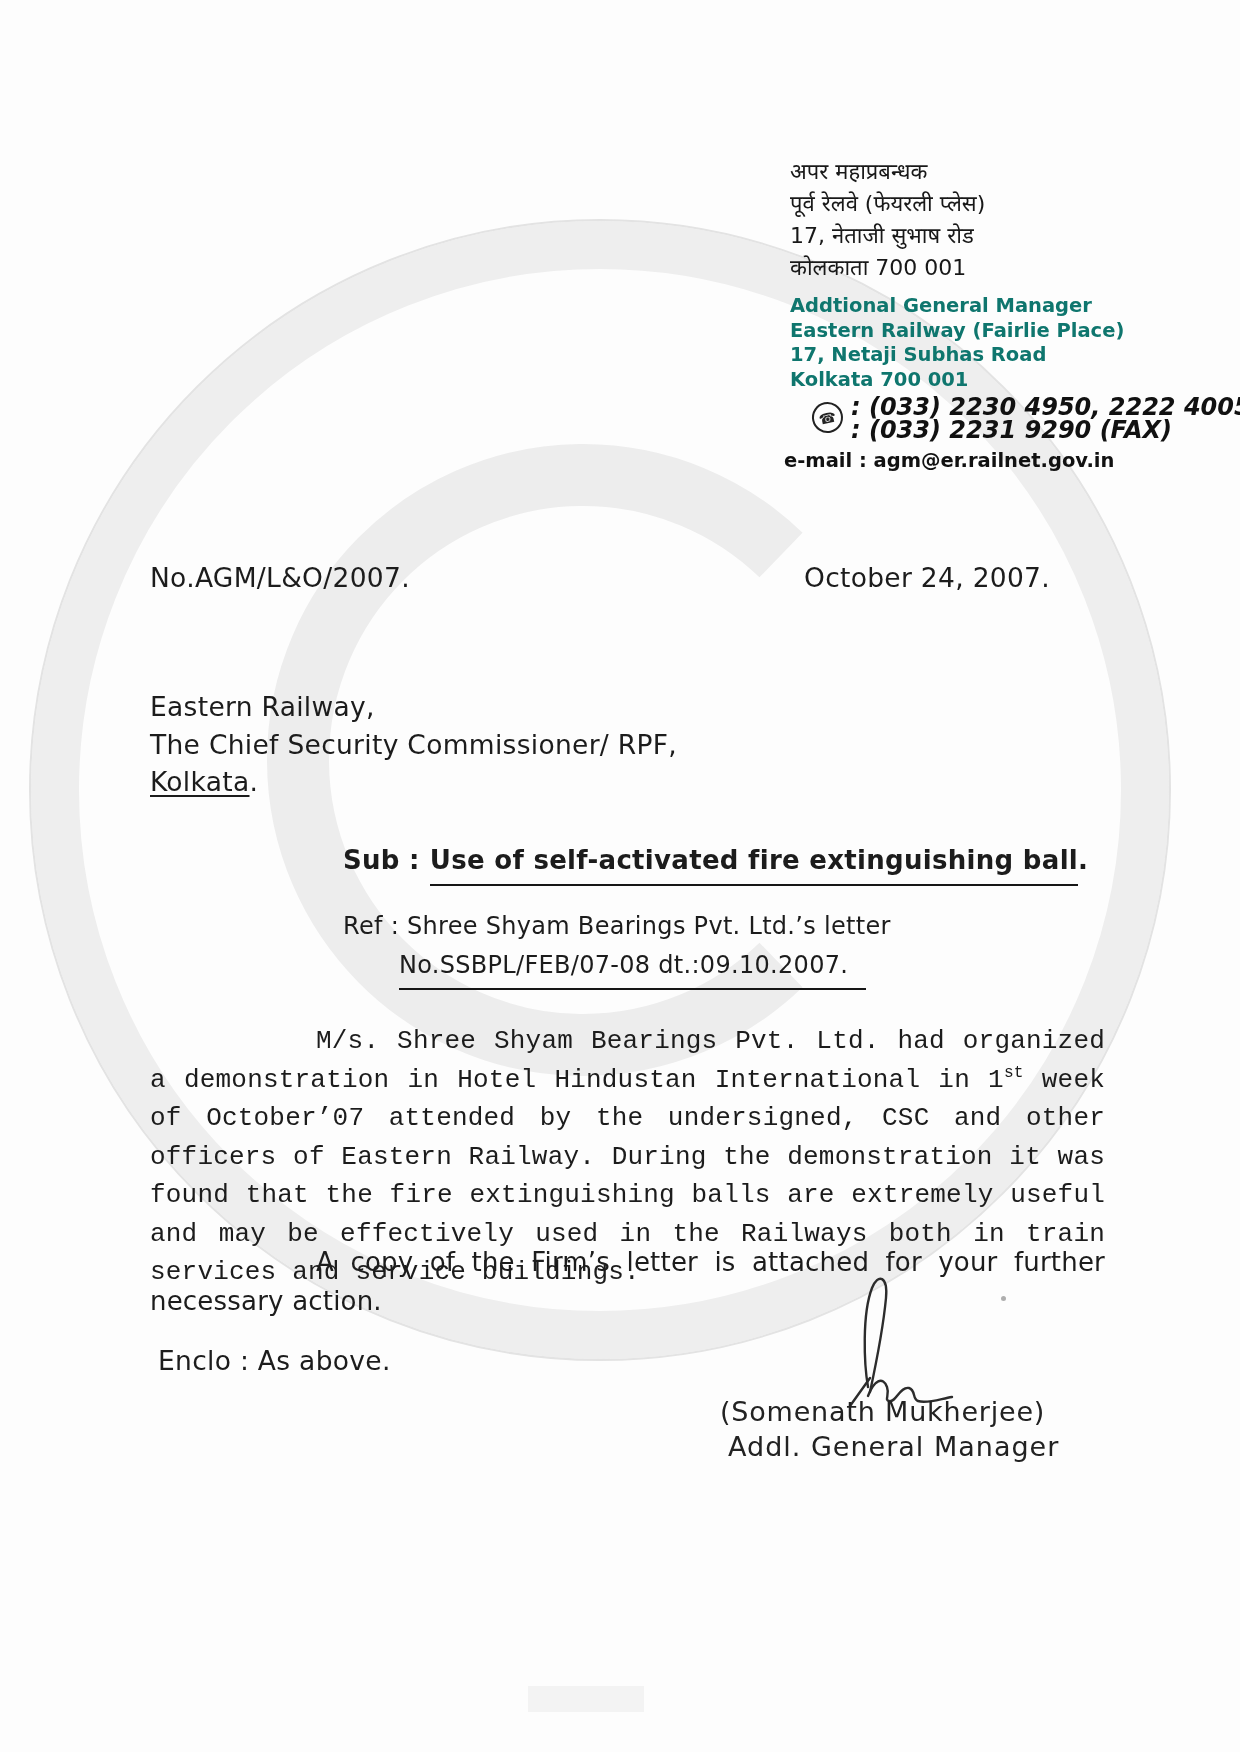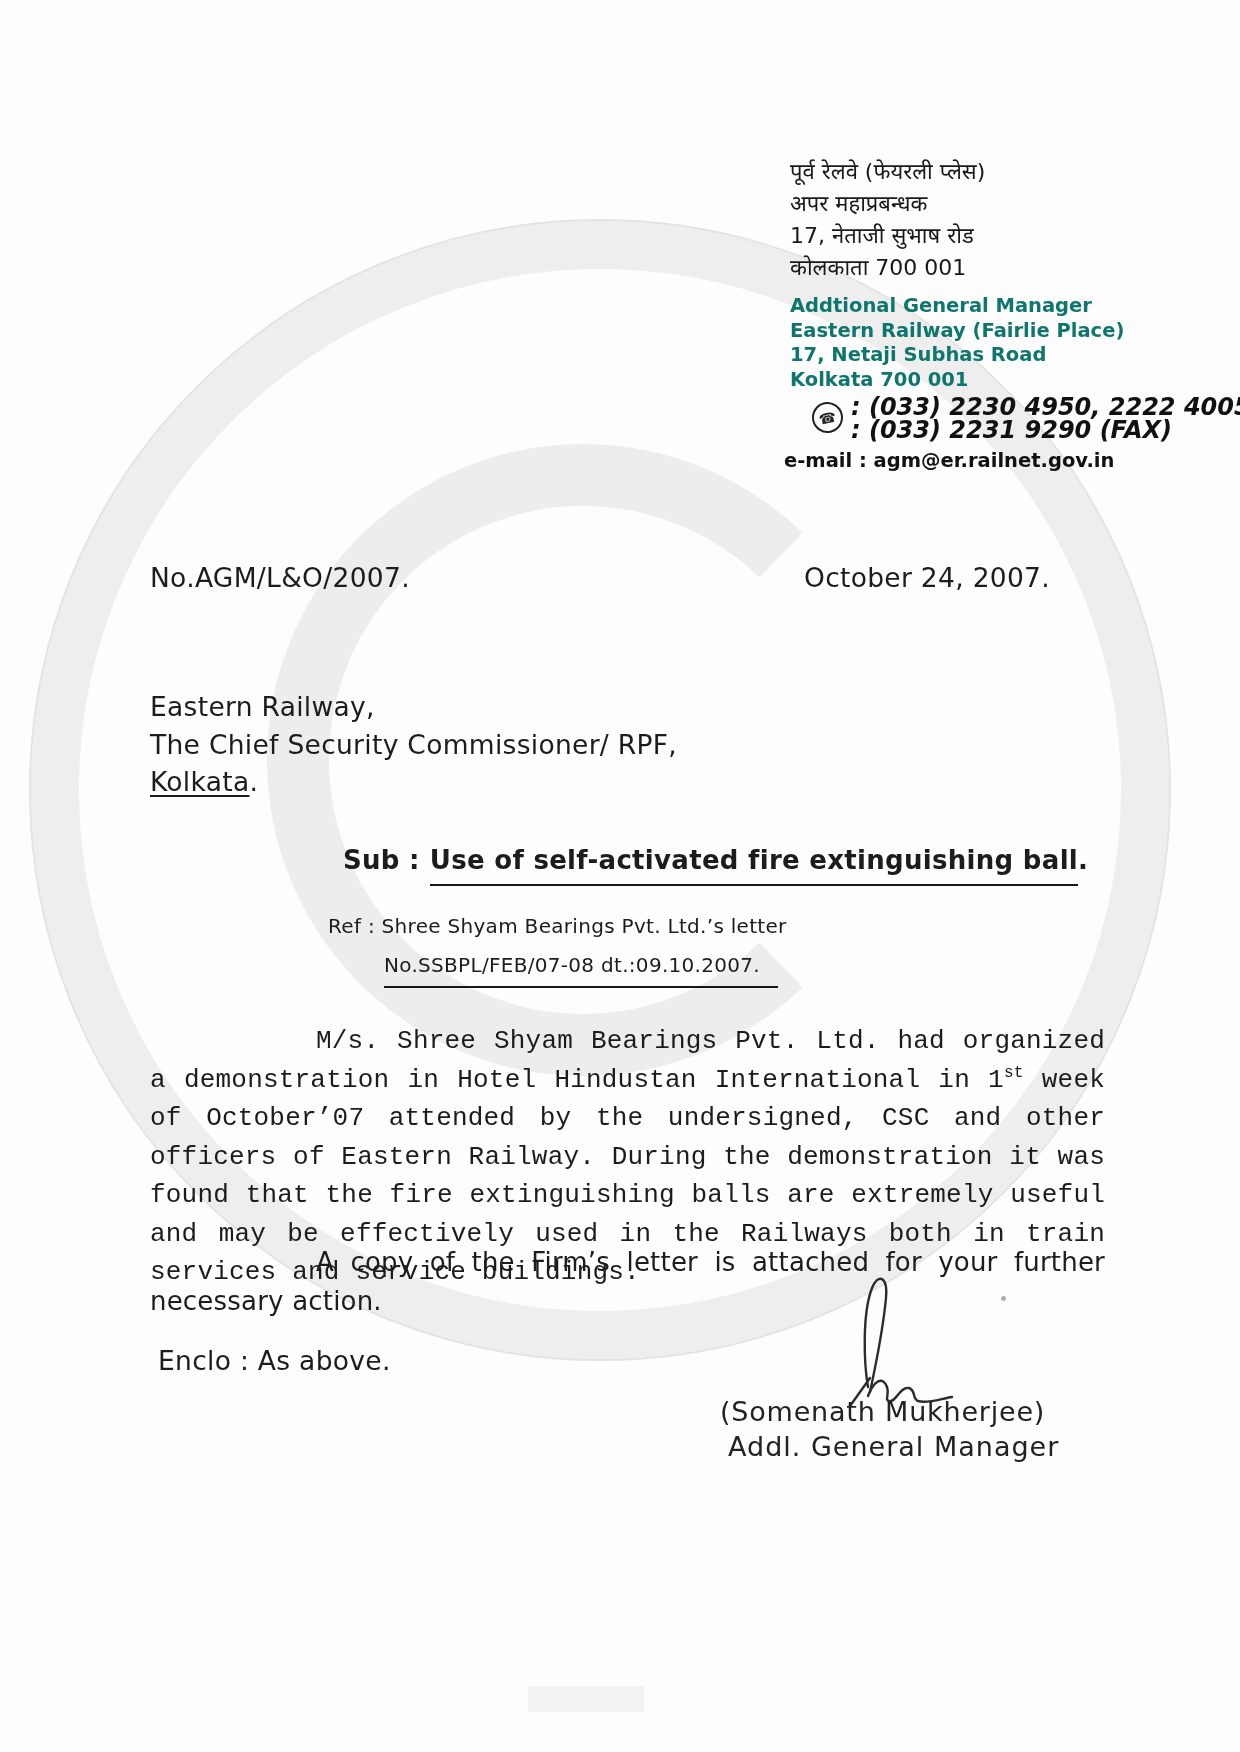--- a/index.html
+++ b/index.html
@@ -30,21 +30,21 @@
   
   .refline{position:absolute;left:150px;top:562px;width:900px;display:flex;justify-content:space-between;font-size:26.5px;letter-spacing:.3px;}
   
   .addressee{position:absolute;left:150px;top:688px;font-size:26.5px;line-height:37.5px;letter-spacing:.3px;}
   .u{text-decoration:underline;text-underline-offset:4px;}
   
   .subject{position:absolute;left:343px;top:845px;font-size:26px;font-weight:bold;letter-spacing:.3px;}
   .subject .label{margin-right:10px;}
   .u2{border-bottom:2.5px solid #161616;padding-bottom:9px;}
   
-  .refblock{position:absolute;left:328px;top:908px;font-size:20px;line-height:37px;letter-spacing:.3px;}
+  .refblock{position:absolute;left:343px;top:908px;font-size:24px;line-height:37px;letter-spacing:.3px;}
   .refblock .line2{margin-left:56px;margin-top:2px;}
   .refblock .line2 .u2{padding-right:18px;}
   
   .para{position:absolute;left:150px;width:955px;margin:0;font-size:26px;line-height:38.5px;text-align:justify;letter-spacing:.2px;}
   .p1{top:1022px;text-indent:166px;font-family:Liberation Mono, monospace;}
   .p2{top:1243px;text-indent:166px;}
   .para sup{font-size:.62em;vertical-align:super;line-height:0;}
   .enclo{position:absolute;left:158px;top:1345px;font-size:26.5px;letter-spacing:.3px;}
   
   .signature-svg{position:absolute;left:830px;top:1264px;}
@@ -61,22 +61,22 @@
   <svg class="watermark-svg" width="1240" height="1752" viewBox="0 0 1240 1752" aria-hidden="true">
     <circle cx="600" cy="790" r="545" fill="none" stroke="#eeeeee" stroke-width="48"></circle>
     <circle cx="600" cy="790" r="570" fill="none" stroke="#e3e3e3" stroke-width="2"></circle>
     <path d="M 781 555 A 285 285 0 1 0 781 965" fill="none" stroke="#ededed" stroke-width="62"></path>
   </svg>
 
   <div class="artifact"></div>
 
   <div class="letterhead">
     <div class="lh-hindi">
+      <div>अपर महाप्रबन्धक</div>
       <div>पूर्व रेलवे (फेयरली प्लेस)</div>
-      <div>अपर महाप्रबन्धक</div>
       <div>17, नेताजी सुभाष रोड</div>
       <div>कोलकाता 700 001</div>
     </div>
     <div class="lh-eng">
       <div>Addtional General Manager</div>
       <div>Eastern Railway (Fairlie Place)</div>
       <div>17, Netaji Subhas Road</div>
       <div>Kolkata 700 001</div>
     </div>
     <div class="lh-phones">

